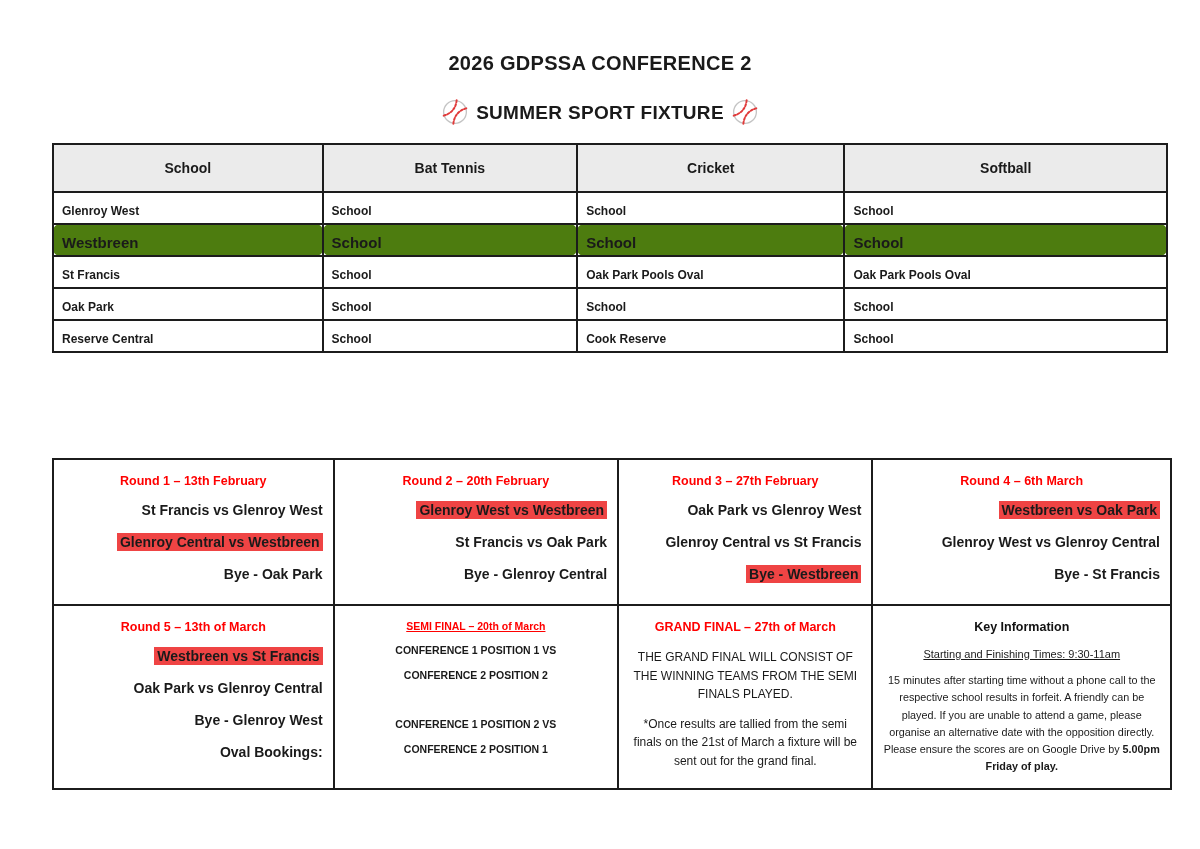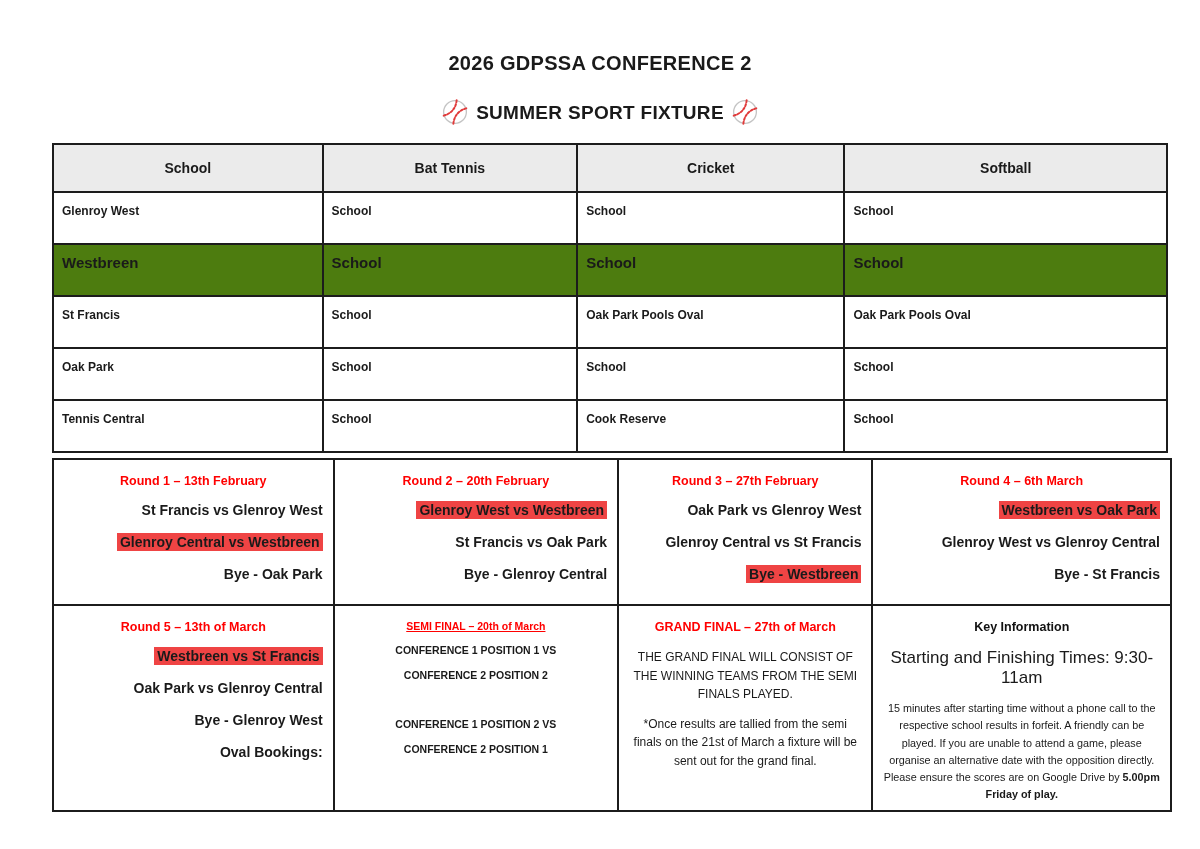--- a/index.html
+++ b/index.html
@@ -13,42 +13,42 @@
     font-size:19px; font-weight:bold; letter-spacing:.3px; }
   .doc-subtitle .ball { vertical-align:-6px; margin:0 8px; }
 
   table { border-collapse:collapse; table-layout:fixed; width:100%; }
   td, th { border:2px solid #1c1c1c;margin-left:44px; }
 
   
   .venues-wrap { position:absolute; left:52px; top:143px; width:1116px; }
   .venues-wrap th { height:48px; background:#ebebeb; font-size:14px; font-weight:bold;
     text-align:center; vertical-align:middle; }
-  .venues-wrap td { height:52px; vertical-align:top; text-align:left;
-    padding:11px 8px 0 8px; font-size:12px; font-weight:bold; }
+  .venues-wrap td { height:32px; vertical-align:top; text-align:left;
+    padding:11px 8px 0 8px; font-size:12px; font-weight:bold;border-radius:7px; }
   .venues-wrap tr.hl-row td { background:#4d7c0f; font-size:15px; padding-top:9px; }
   .col-school{width:24.2%}.col-bat{width:22.85%}.col-cricket{width:24.0%}.col-soft{width:28.95%}
 
   
   .fixture-wrap { position:absolute; left:52px; top:458px; width:1120px; }
   .fixture-wrap td { vertical-align:top; text-align:center; padding:8px 10px 6px 10px; }
   .fixture-wrap tr.fx-row-1 td { height:134px; }
   .fixture-wrap tr.fx-row-2 td { height:183px; }
   .fxcol-1{width:25.1%}.fxcol-2{width:25.45%}.fxcol-3{width:22.75%}.fxcol-4{width:26.7%}
 
   .fx-heading { font-weight:bold; margin:6px 0 14px 0; }
   .fx-heading.red   { color:#ff0000; font-size:12.5px; }
   .fx-heading.red-small { color:#ff0000; text-decoration:underline; font-size:10.5px; margin-bottom:12px; }
   .fx-heading.black { color:#111111; font-size:12.5px; }
 
   .fx-line { margin:0 0 16px 0; }
   .fx-line.match { font-weight:bold; font-size:14px;text-align:right; }
   .fx-line.caps  { font-weight:bold; font-size:10.5px; margin-bottom:13px; }
   .fx-line.para  { font-weight:normal; font-size:12px; line-height:1.55; margin-bottom:11px; }
-  .fx-line.info  { font-weight:normal; font-size:17px; margin-bottom:12px; }
+  .fx-line.info  { font-weight:normal; font-size:11px; margin-bottom:12px;text-decoration:underline; }
   .fx-line.info-small { font-weight:normal; font-size:10.8px; line-height:1.6; margin-bottom:0; }
   .fx-spacer { height:24px; }
   .hl { background:#ef4444; padding:1px 3px; }
   b { font-weight:bold; }
 </style>
 </head>
 <body>
 
 <div class="page">
 
@@ -105,21 +105,21 @@
             <td>Oak Park Pools Oval</td>
             <td>Oak Park Pools Oval</td>
           </tr>
           <tr>
             <td>Oak Park</td>
             <td>School</td>
             <td>School</td>
             <td>School</td>
           </tr>
           <tr>
-            <td>Tennis Central</td>
+            <td>Reserve Central</td>
             <td>School</td>
             <td>Cook Reserve</td>
             <td>School</td>
           </tr>
         </tbody>
     </table>
   </div>
 
   <div class="fixture-wrap">
     <table>

